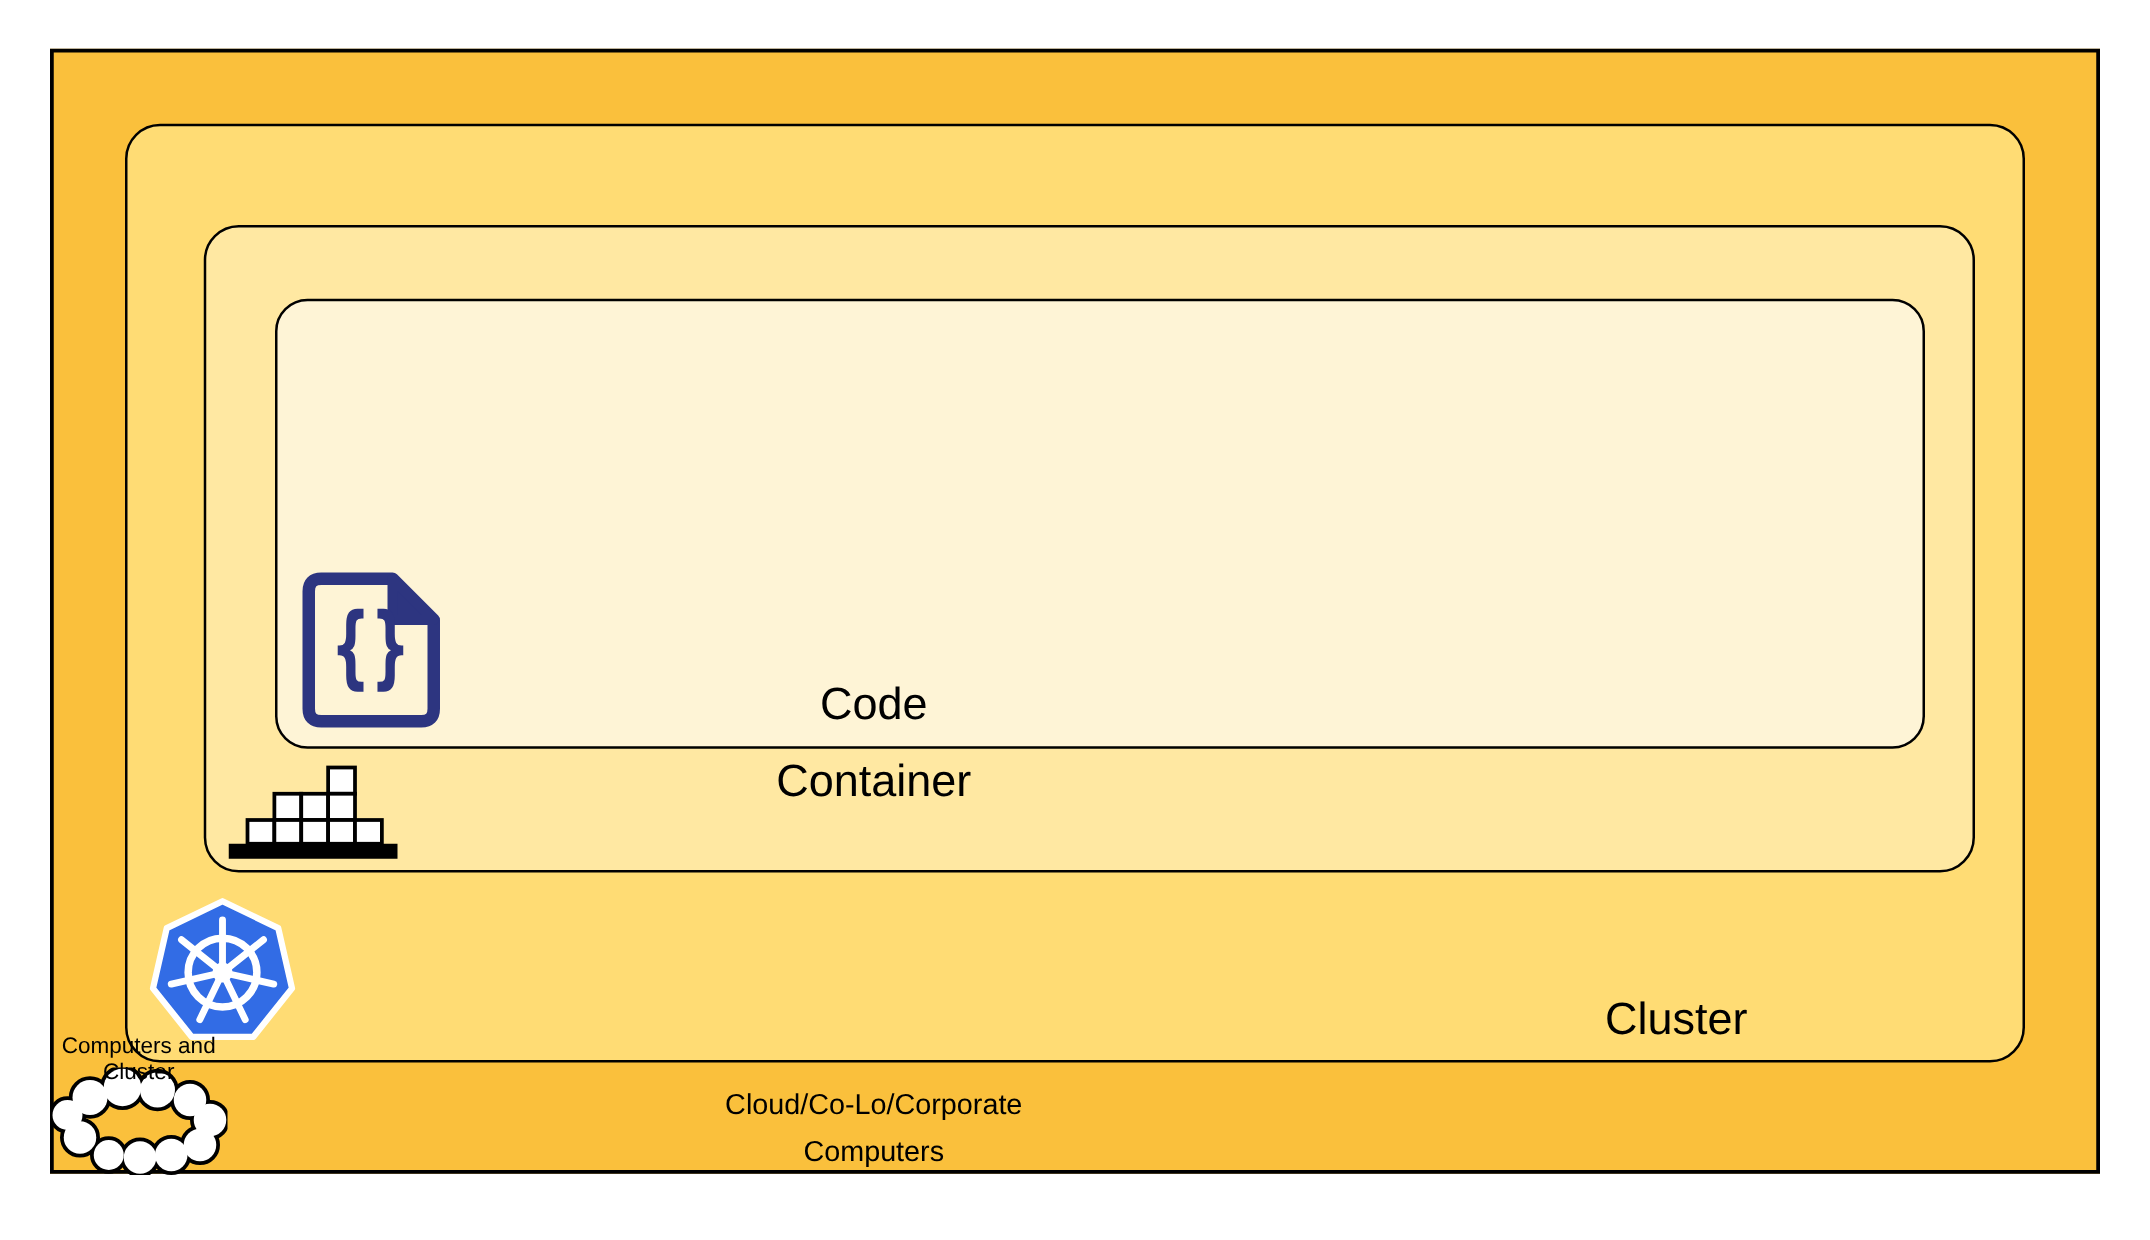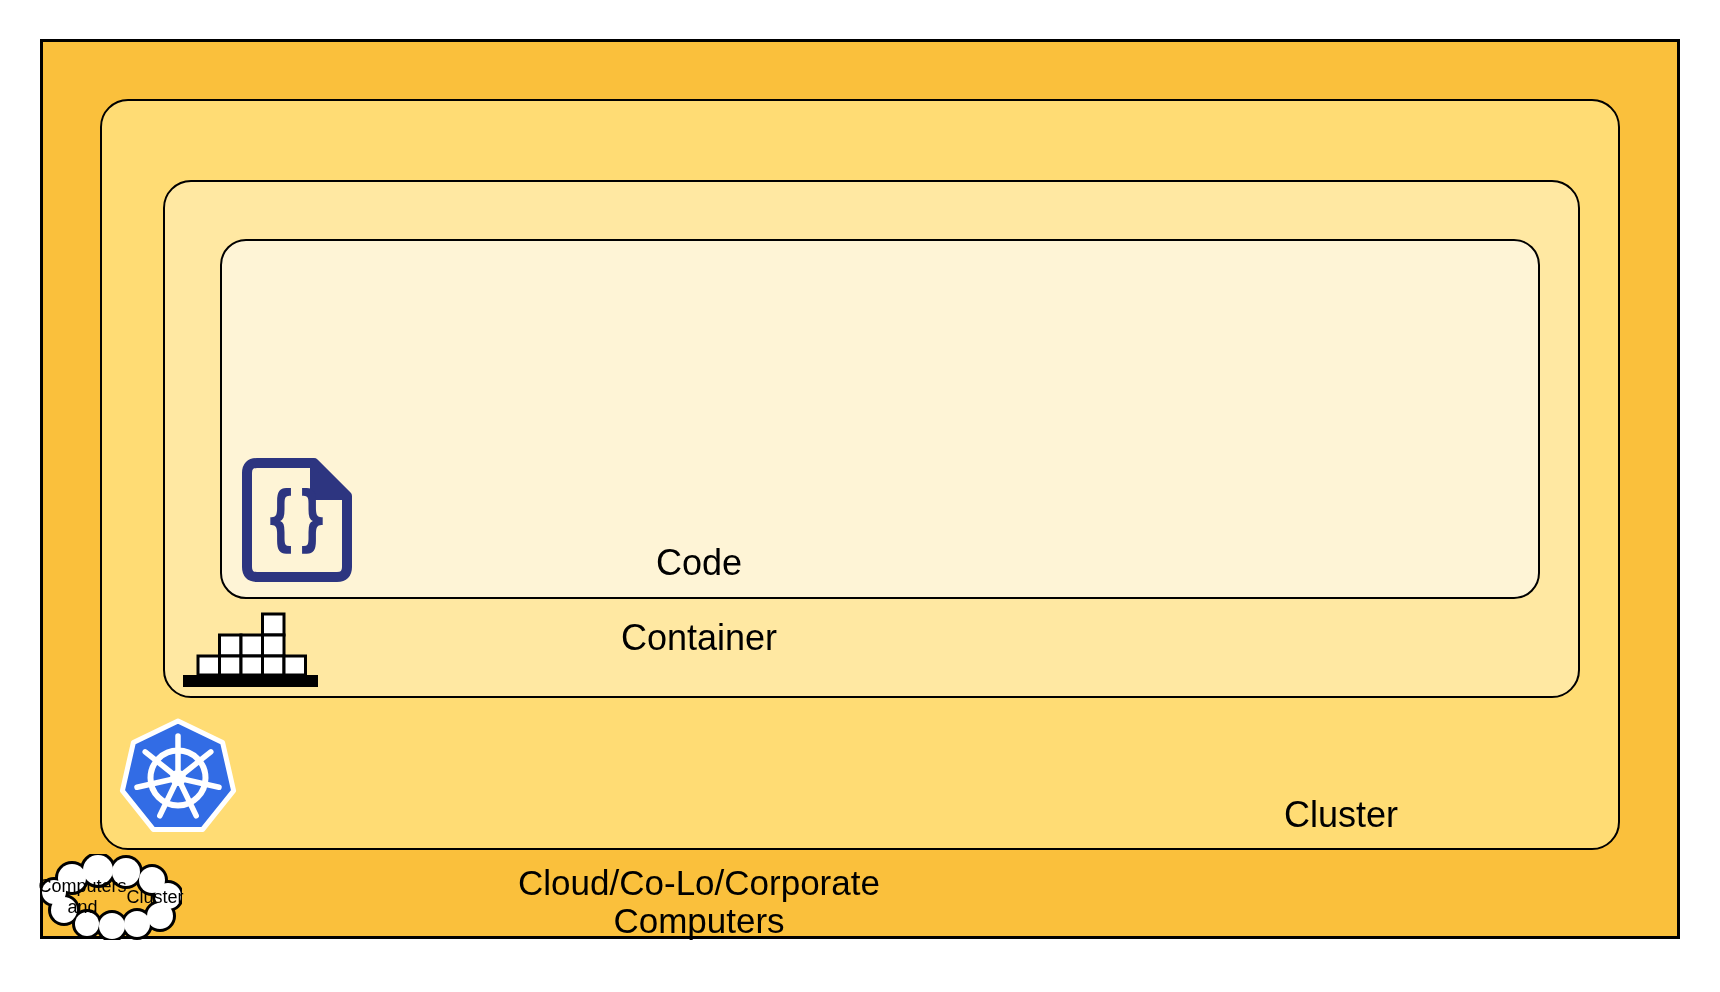--- a/index.html
+++ b/index.html
@@ -7,32 +7,32 @@
   .canvas{position:relative;width:1720px;height:992px;background:#ffffff;overflow:hidden;}
 
   .layer{position:absolute;box-sizing:border-box;border:2px solid #000;}
   .layer-datacenter{left:40px;top:39px;width:1640px;height:900px;background:#FAC03C;border-width:3px;border-radius:0;}
   .layer-cluster{left:100px;top:99px;width:1520px;height:751px;background:#FFDC74;border-radius:28px;}
   .layer-container{left:163px;top:180px;width:1417px;height:518px;background:#FFE8A2;border-radius:28px;}
   .layer-code{left:220px;top:239px;width:1320px;height:360px;background:#FEF4D6;border-radius:26px;}
 
   .label{position:absolute;left:0;width:1398px;text-align:center;font-size:36px;line-height:44px;color:#000;}
   .label-code{top:541px;}
-  .label-container{top:616px;}
+  .label-container{top:603px;}
   .label-cluster{top:793px;text-align:right;}
-  .label-datacenter{top:864px;font-size:35px;line-height:38px;}
+  .label-datacenter{top:864px;font-size:23px;line-height:38px;}
 
   .icon{position:absolute;display:block;}
   .icon-code{left:240px;top:456px;}
   .icon-container{left:181px;top:610px;}
   .icon-k8s{left:117px;top:715px;}
   .icon-cloud{left:40px;top:854px;}
 
-  .cloud-label{position:absolute;left:40px;top:854px;width:142px;height:86px;
-    display:flex;flex-direction:row;align-items:center;justify-content:center;
+  .cloud-label{position:absolute;left:40px;top:826px;width:142px;height:86px;
+    display:flex;flex-direction:column;align-items:center;justify-content:flex-start;
     font-size:18px;line-height:21px;text-align:center;color:#000;}
 </style>
 </head>
 <body>
 
 <div class="canvas">
 
   <div class="layer layer-datacenter"></div>
   <div class="layer layer-cluster"></div>
   <div class="layer layer-container"></div>

